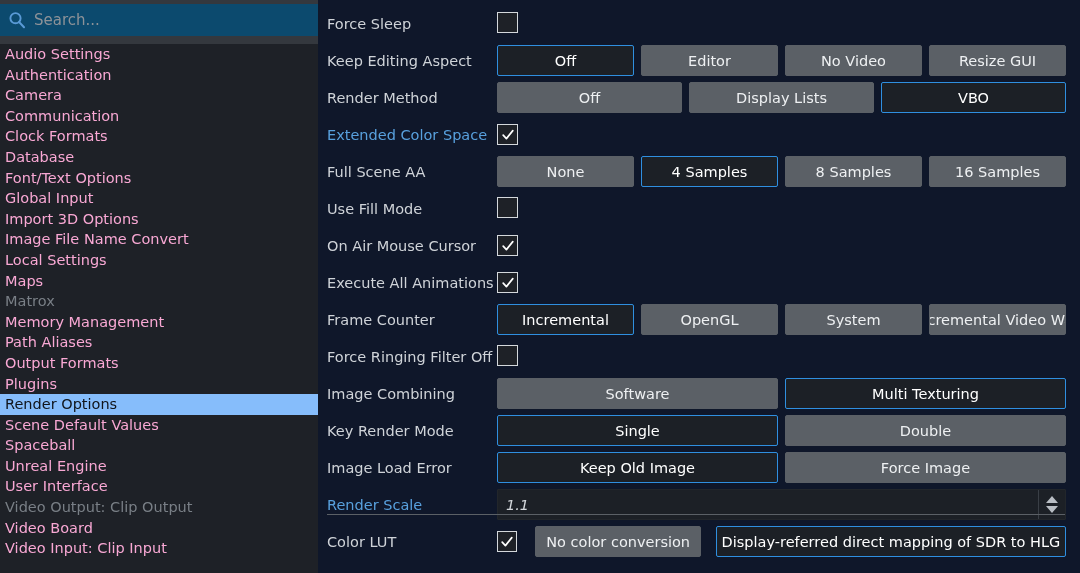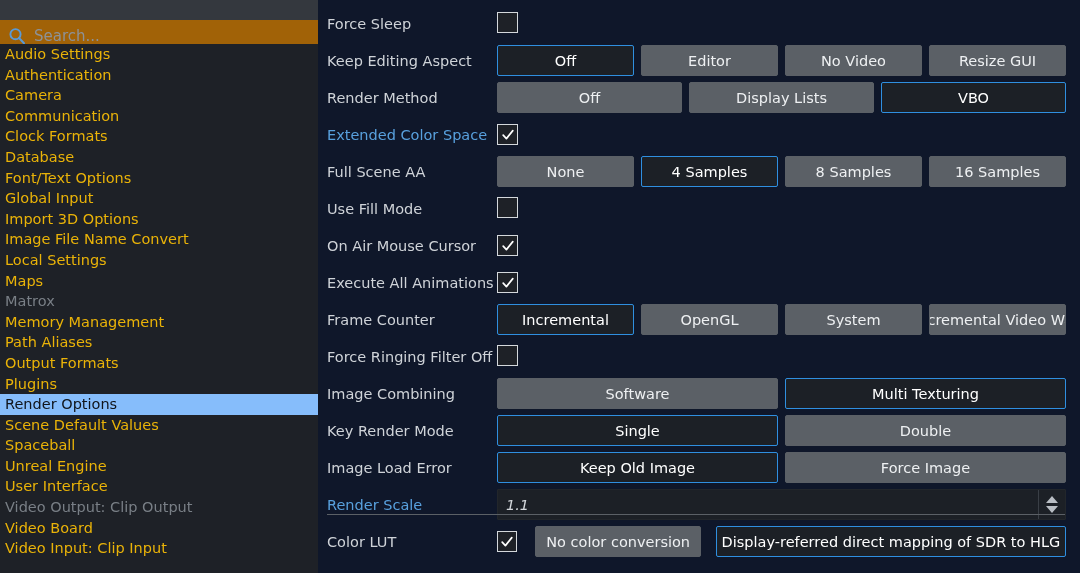--- a/index.html
+++ b/index.html
@@ -27,23 +27,23 @@
   
   .sidebar {
     position: relative;
     width: 318px;
     height: 573px;
     background: #34383e;
     flex: 0 0 318px;
   }
   .search-wrap {
     position: absolute;
-    left: 0; top: 20px;
+    left: 0; top: 4px;
     width: 318px; height: 32px;
-    background: #a16207;
+    background: #0c4a6e;
     display: flex;
     align-items: center;
     box-sizing: border-box;
   }
   .search-icon {
     width: 34px;
     height: 32px;
     display: flex;
     align-items: center;
     justify-content: center;
@@ -70,21 +70,21 @@
     width: 318px;
     height: 529px;
     background: #1e2127;
     overflow: hidden;
   }
   .nav-item {
     height: 20.6px;
     line-height: 20.6px;
     padding-left: 5px;
     font-size: 14.5px;
-    color: #eab308;
+    color: #f9a8d4;
     white-space: nowrap;
     box-sizing: border-box;
   }
   .nav-item.dim { color: #797f86; }
   .nav-item.selected {
     background: #86bdfb;
     color: #10141a;
   }
   .sidebar-gap {
     position: absolute;

